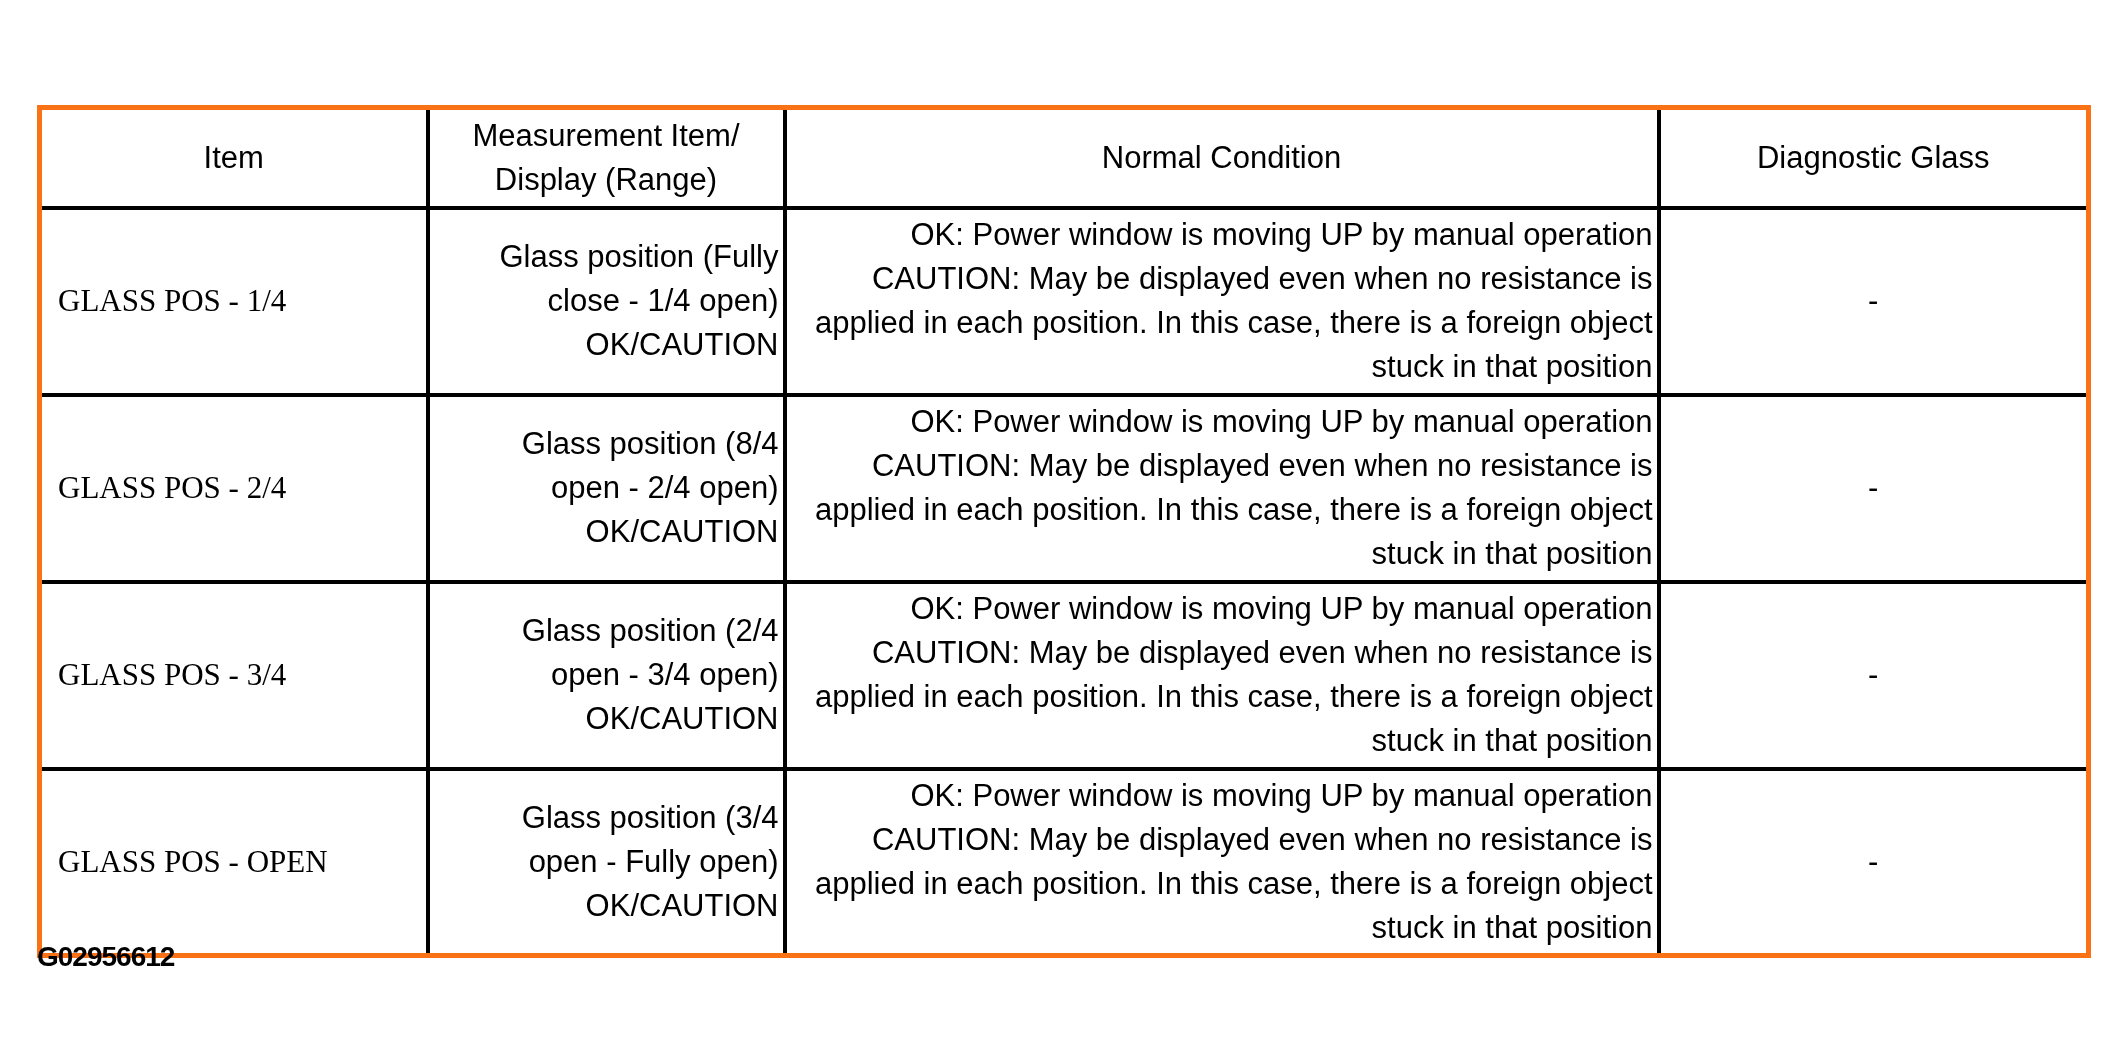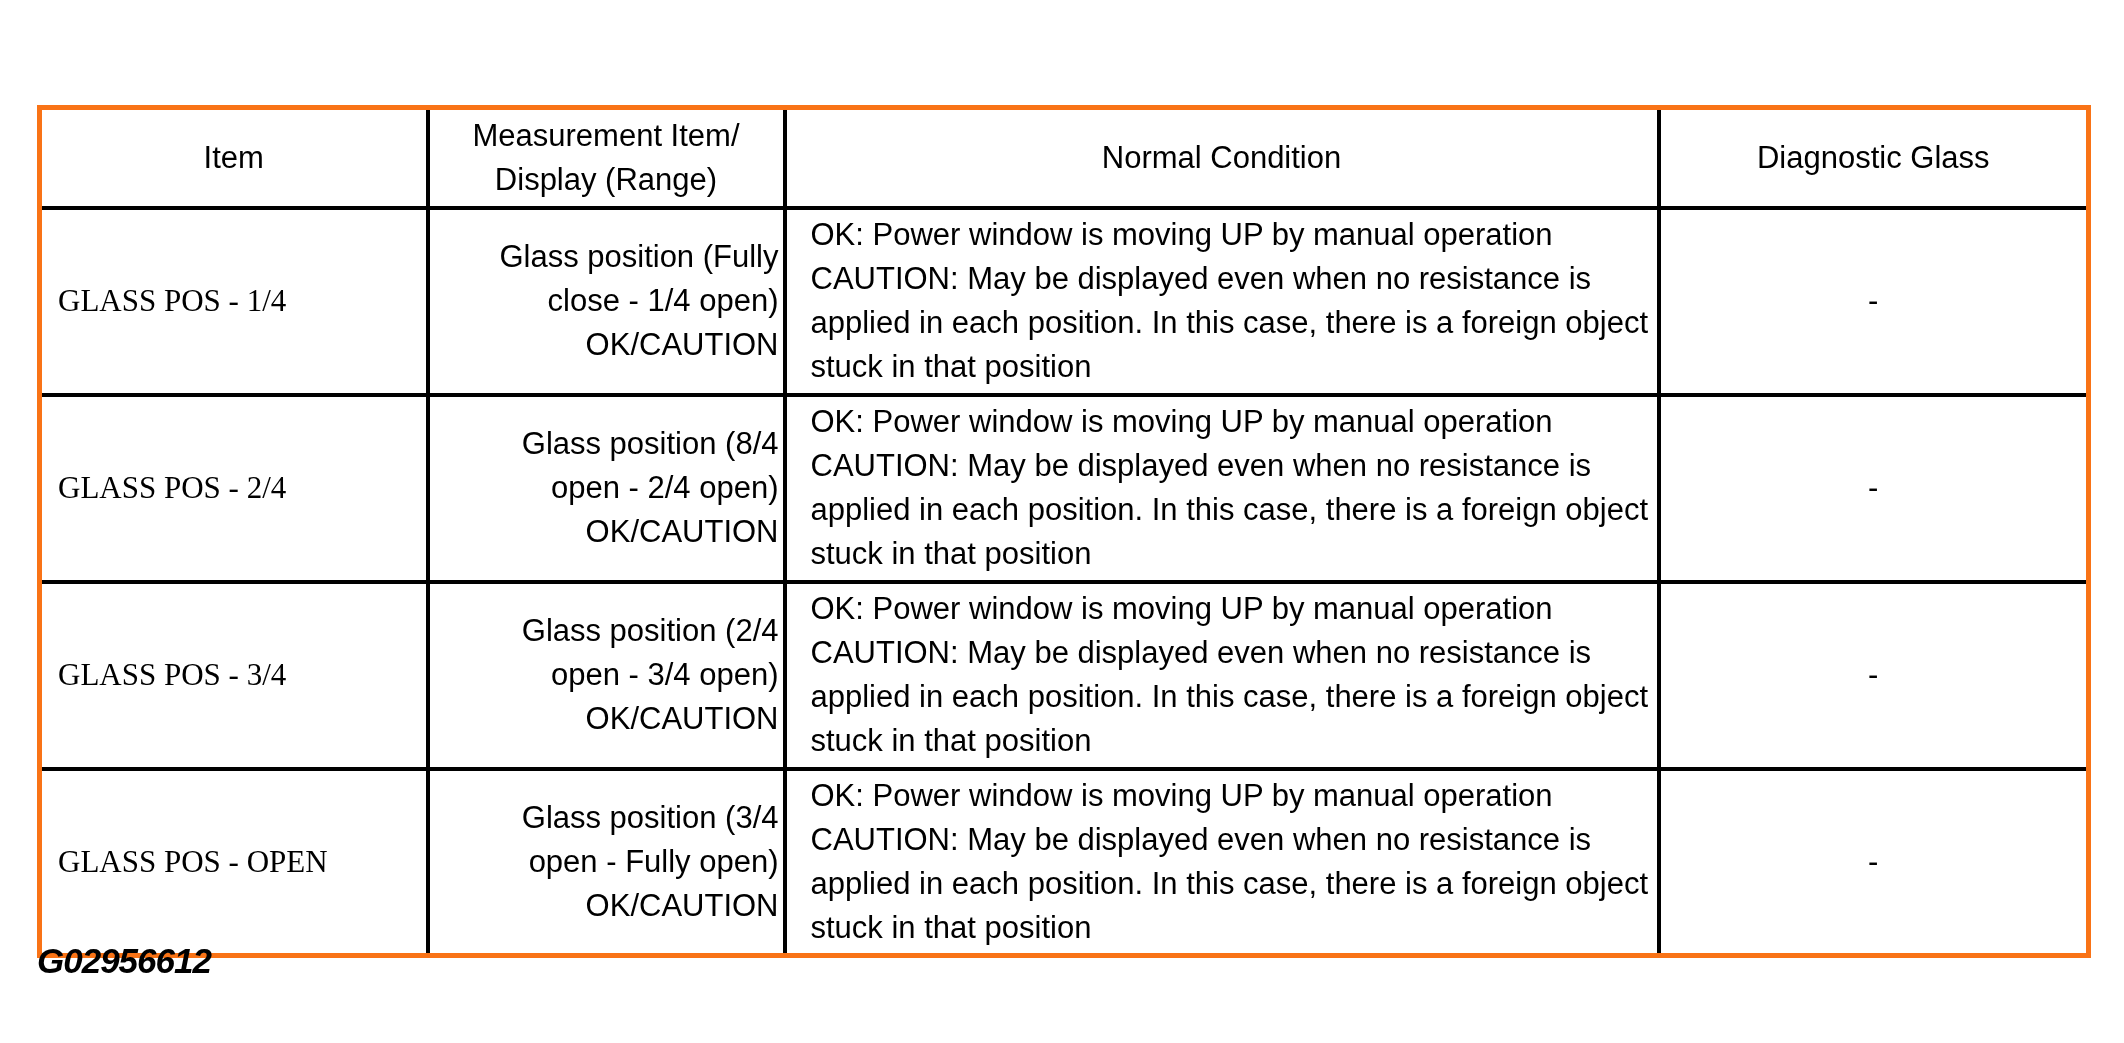--- a/index.html
+++ b/index.html
@@ -46,36 +46,35 @@
     padding-right: 6px;
     font-family: Liberation Serif, serif;
   }
   td.cell-measurement {
     text-align: right;
     padding-left: 14px;
     padding-right: 4px;
     white-space: pre-line;
   }
   td.cell-normal {
-    text-align: left;
+    text-align: right;
     padding-left: 24px;
     padding-right: 4px;
     white-space: pre-line;
   }
   td.cell-note {
     text-align: center;
   }
   .figure-id {
     position: absolute;
     left: 37px;
     top: 941px;
-    font-size: 35px;
+    font-size: 28px;
     font-weight: bold;
     letter-spacing: -1px;
-    font-style: italic;
   }
 </style>
 </head>
 <body>
 
 <table class="doc-table">
   <colgroup>
     <col style="width:388px">
     <col style="width:357px">
     <col style="width:874px">

